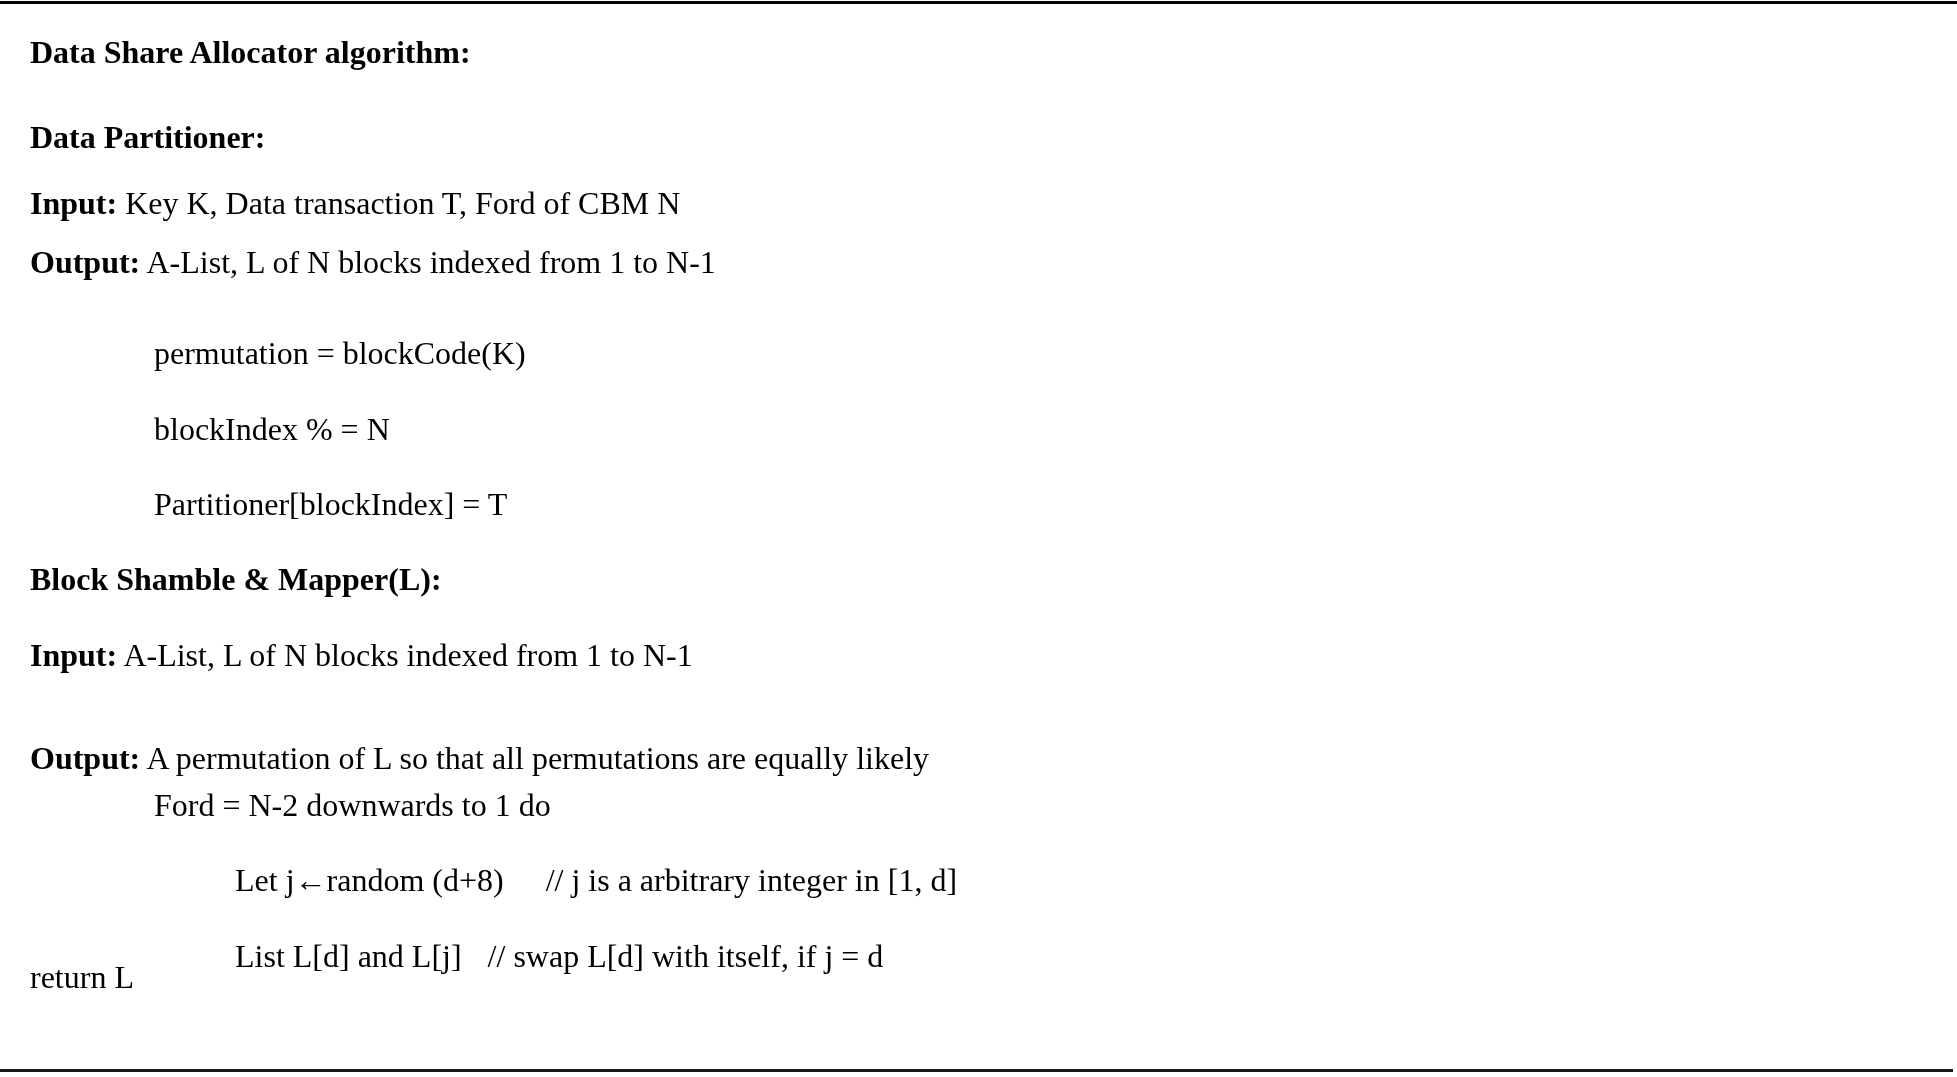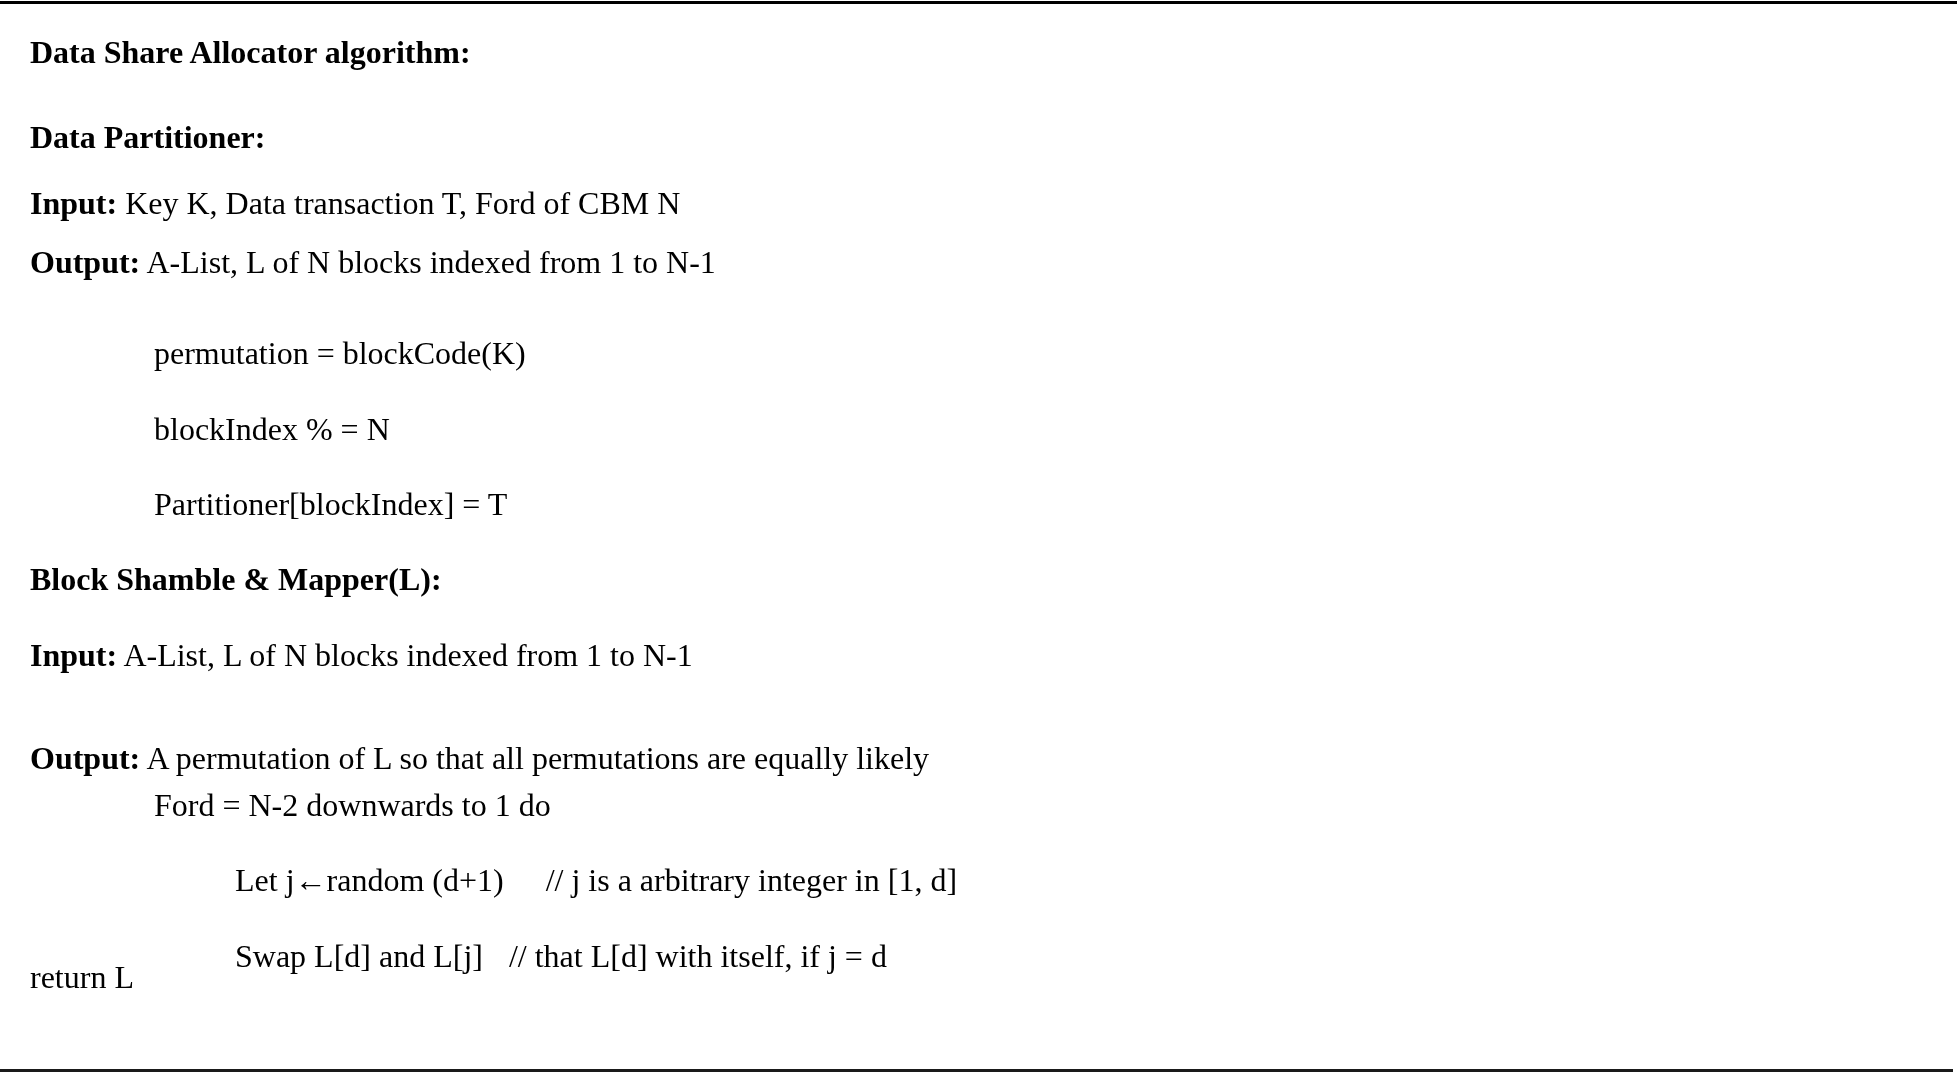--- a/index.html
+++ b/index.html
@@ -54,19 +54,19 @@
 <div class="line indent1" style="top:467px">Partitioner[blockIndex] = T</div>
 
 <div class="line bold" style="top:542px">Block Shamble &amp; Mapper(L):</div>
 
 <div class="line" style="top:618px"><span class="bold">Input:</span><span> A-List, L of N blocks indexed from 1 to N-1</span></div>
 
 <div class="line" style="top:721px"><span class="bold">Output:</span><span> A permutation of L so that all permutations are equally likely</span></div>
 
 <div class="line indent1" style="top:768px">Ford = N-2 downwards to 1 do</div>
 
-<div class="line indent2" style="top:843px"><span>Let j←random (d+1)</span><span class="gap" style="width:42px"></span><span>// j is a arbitrary integer in [1, d]</span></div>
+<div class="line indent2" style="top:843px"><span>Let j←random (d+8)</span><span class="gap" style="width:42px"></span><span>// j is a arbitrary integer in [1, d]</span></div>
 
-<div class="line indent2" style="top:919px"><span>Swap L[d] and L[j]</span><span class="gap" style="width:26px"></span><span>// that L[d] with itself, if j = d</span></div>
+<div class="line indent2" style="top:919px"><span>List L[d] and L[j]</span><span class="gap" style="width:26px"></span><span>// swap L[d] with itself, if j = d</span></div>
 
 <div class="line" style="top:940px">return L</div>
 
 <div class="rule bottom"></div>
 
 </body></html>

